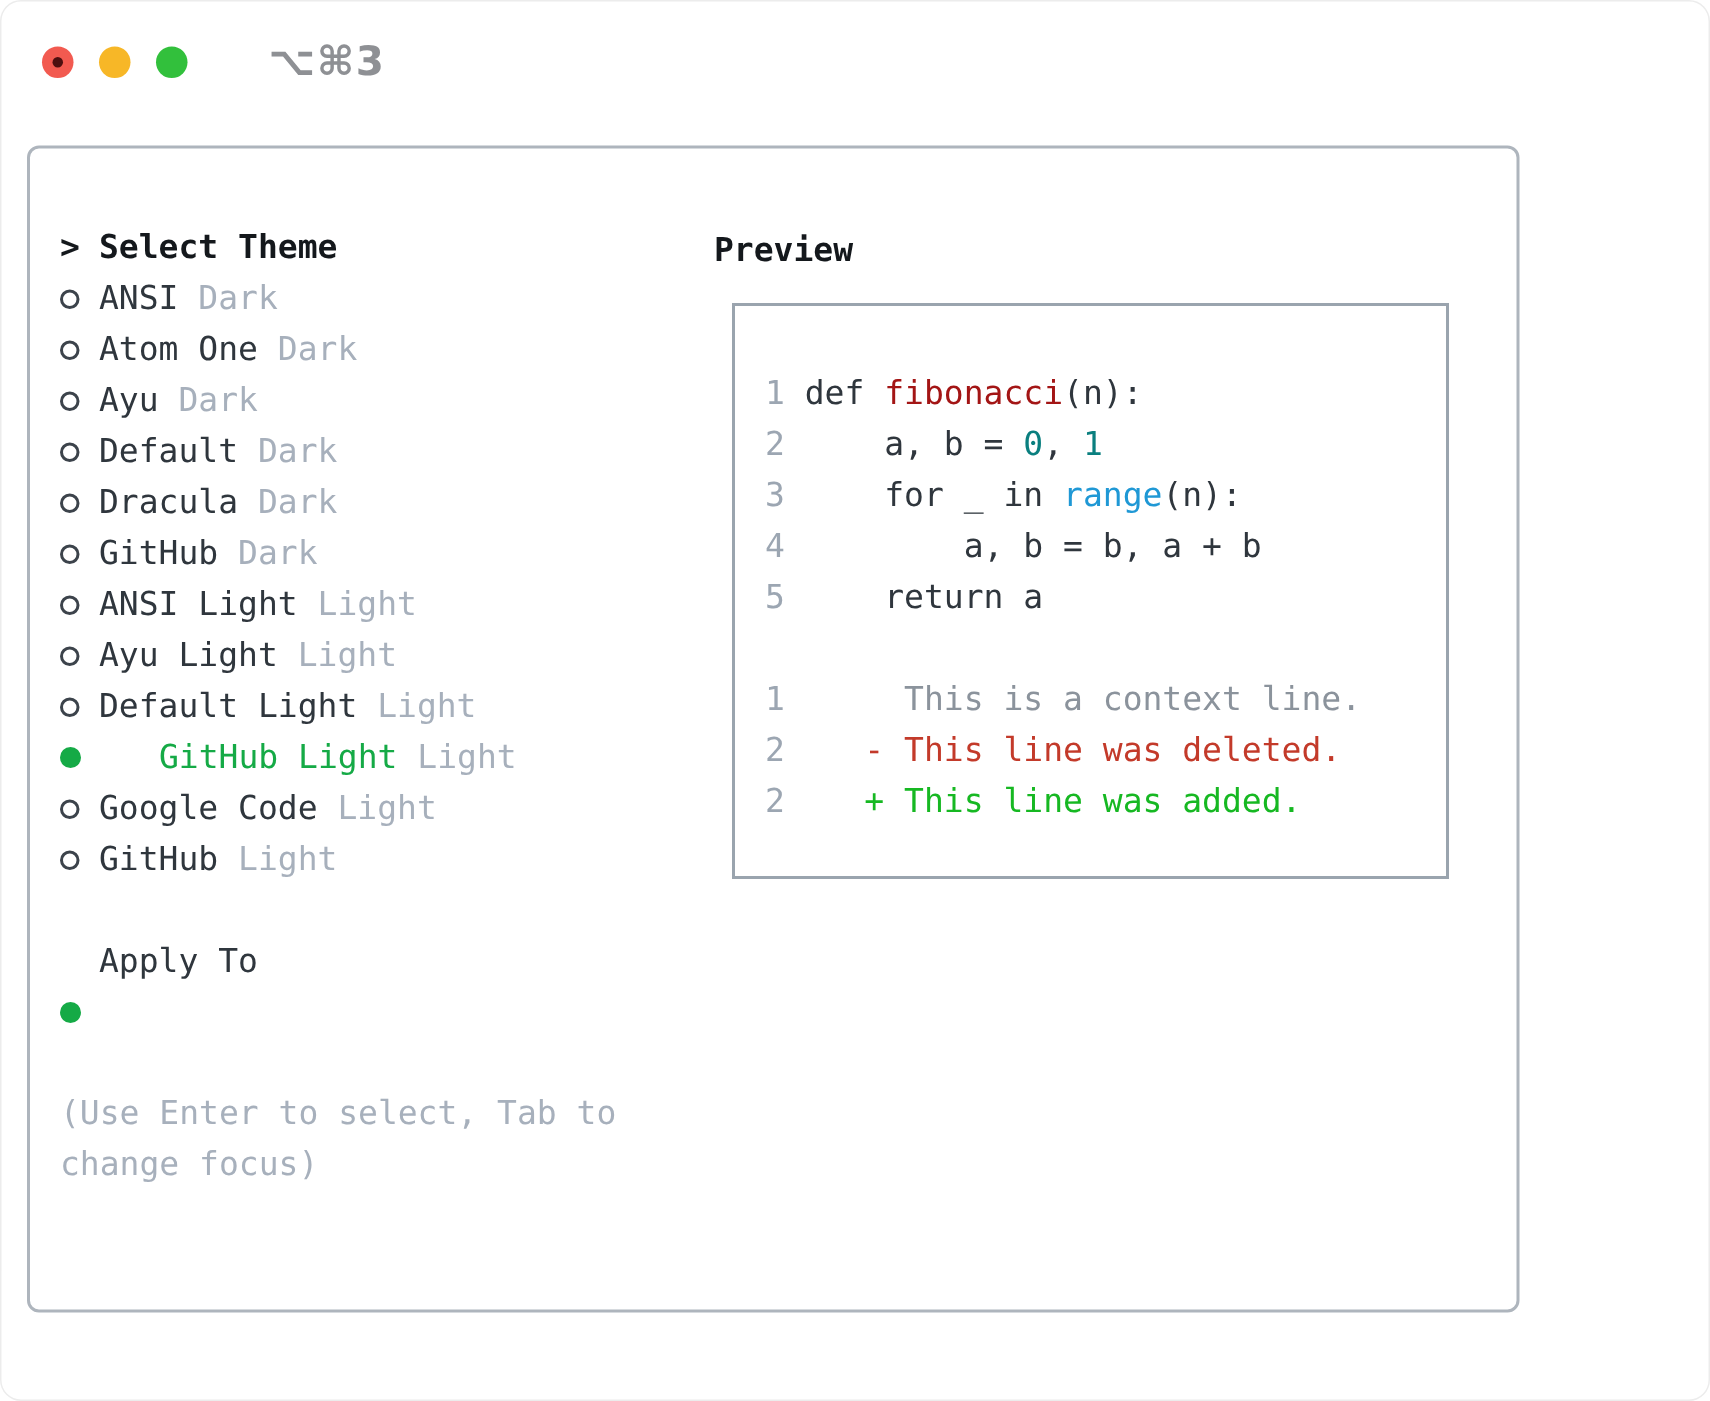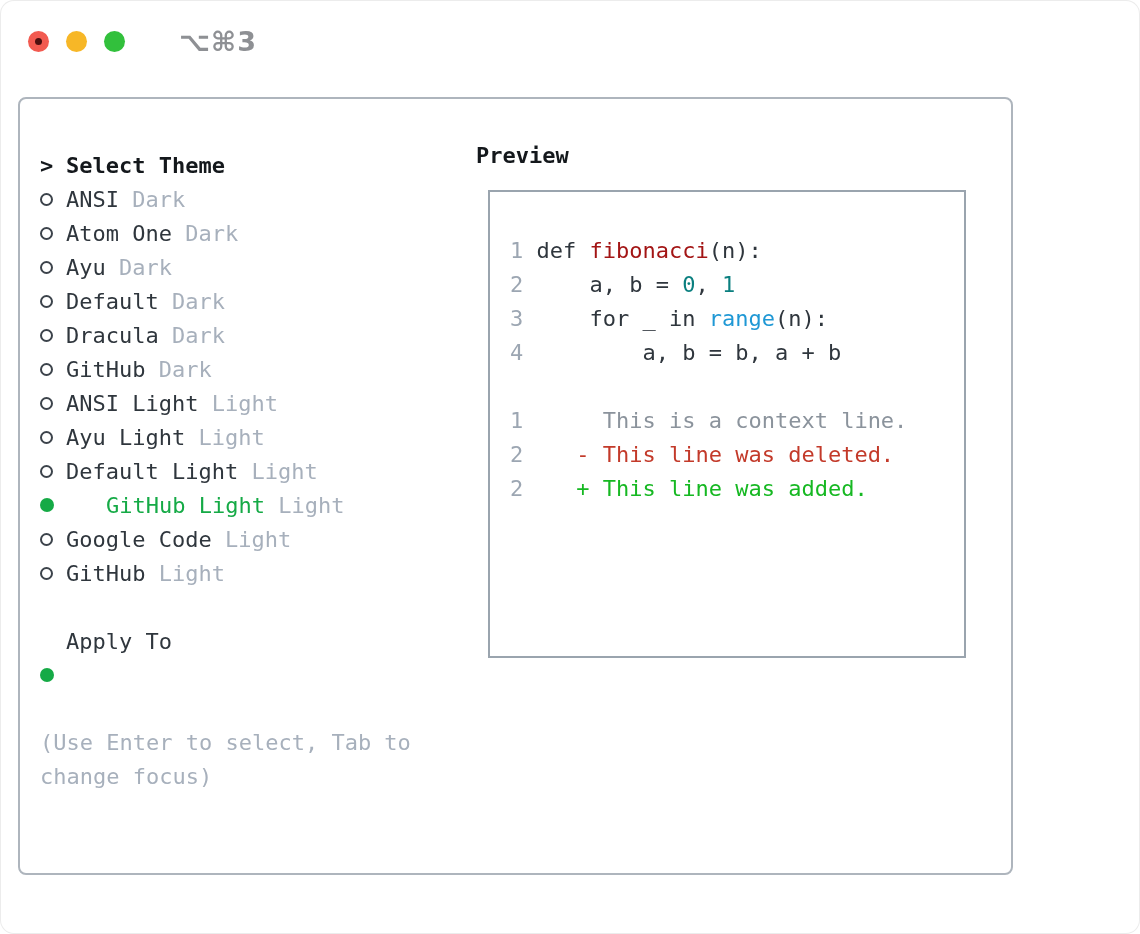--- a/index.html
+++ b/index.html
@@ -18,37 +18,37 @@
   .light.red::after { content:""; position:absolute; left:7px; top:7px; width:7px; height:7px;
     border-radius:50%; background:#4d0f0f; }
   .win-title { margin-left:37px; font-family:"DejaVu Sans", sans-serif; font-weight:bold;
     font-size:27px; color:#8e9094; letter-spacing:1px; }
   
   .panel {
     position:absolute; left:18px; top:97px; width:995px; height:778px;
     border:2px solid #aeb5bd; border-radius:8px; display:flex; background:#fff;
   }
   .left-col { width:456px; padding:49px 0 0 20px; }
-  .right-col { flex:1; padding-top:39px; }
+  .right-col { flex:1; padding-top:51px; }
   .row { height:34px; display:flex; align-items:center; font-size:22px; color:#2f363d; white-space:pre; }
   .marker { width:26px; display:flex; align-items:center; }
   .heading { font-weight:bold; color:#14181c; }
   .prefix { font-weight:bold; color:#14181c; }
   .circle { width:13px; height:13px; border-radius:50%; border:2px solid #3c434b; }
   .dot { width:14px; height:14px; border-radius:50%; background:#15aa46; }
   .name { color:#2f363d; }
   .name.selected { color:#15aa46;margin-left:40px; }
   .variant { color:#a7b0bc;text-align:right; }
   .spacer { height:34px; }
   .help { width:430px; font-size:22px; line-height:34px; color:#a7b0bc; margin-top:34px; }
   
   .preview-heading { height:34px; display:flex; align-items:center; font-size:22px;
     font-weight:bold; color:#14181c; }
   .preview-box {
-    margin:18px 0 0 12px; width:478px; height:468px;
+    margin:18px 0 0 12px; width:478px; height:384px;
     border:2px solid #9aa4ae; padding:46px 0 0 20px; background:#fff;
   }
   .line { height:34px; font-size:22px; white-space:pre; color:#2f363d; }
   .tok-ln  { color:#9ca6b2; }
   .tok-t   { color:#2f363d; }
   .tok-fn  { color:#a31515; }
   .tok-num { color:#0a7f7f; }
   .tok-bi  { color:#1f98d5; }
   .tok-ctx { color:#8b939c; }
   .tok-del { color:#c33a2a; }
@@ -103,20 +103,21 @@
       <div class="help">(Use Enter to select, Tab to change focus)</div>
     </div>
 
     <div class="right-col">
       <div class="preview-heading">Preview</div>
       <div class="preview-box" id="preview-box">
           <div class="line"><span class="tok-ln">1 </span><span class="tok-t">def </span><span class="tok-fn">fibonacci</span><span class="tok-t">(n):</span></div>
           <div class="line"><span class="tok-ln">2 </span><span class="tok-t">    a, b = </span><span class="tok-num">0</span><span class="tok-t">, </span><span class="tok-num">1</span></div>
           <div class="line"><span class="tok-ln">3 </span><span class="tok-t">    for _ in </span><span class="tok-bi">range</span><span class="tok-t">(n):</span></div>
           <div class="line"><span class="tok-ln">4 </span><span class="tok-t">        a, b = b, a + b</span></div>
+          <div class="line"><span class="tok-ln">5 </span><span class="tok-t">    return a</span></div>
           <div class="line"></div>
           <div class="line"><span class="tok-ln">1 </span><span class="tok-ctx">     This is a context line.</span></div>
           <div class="line"><span class="tok-ln">2 </span><span class="tok-del">   - This line was deleted.</span></div>
           <div class="line"><span class="tok-ln">2 </span><span class="tok-add">   + This line was added.</span></div>
         </div>
     </div>
 
   </div>
 </div>
 

